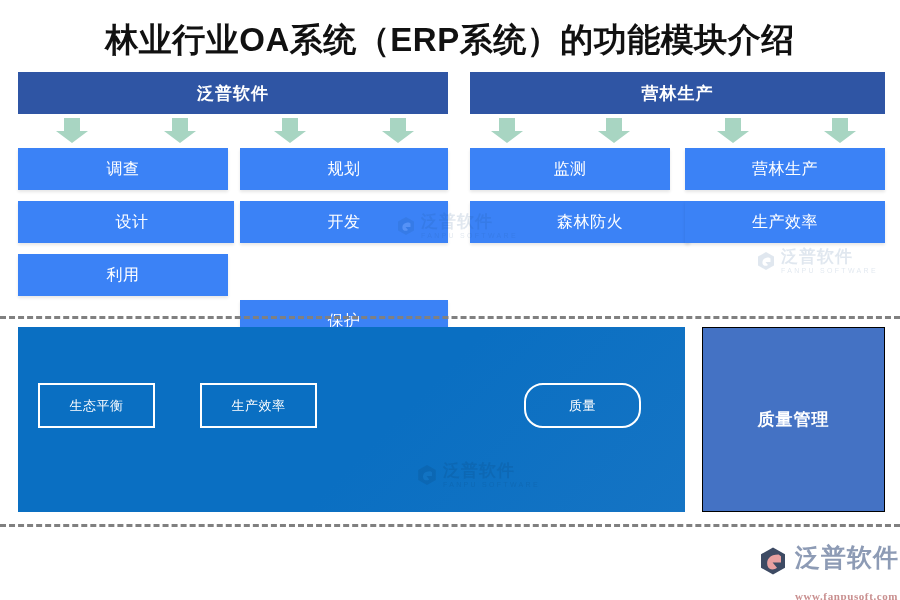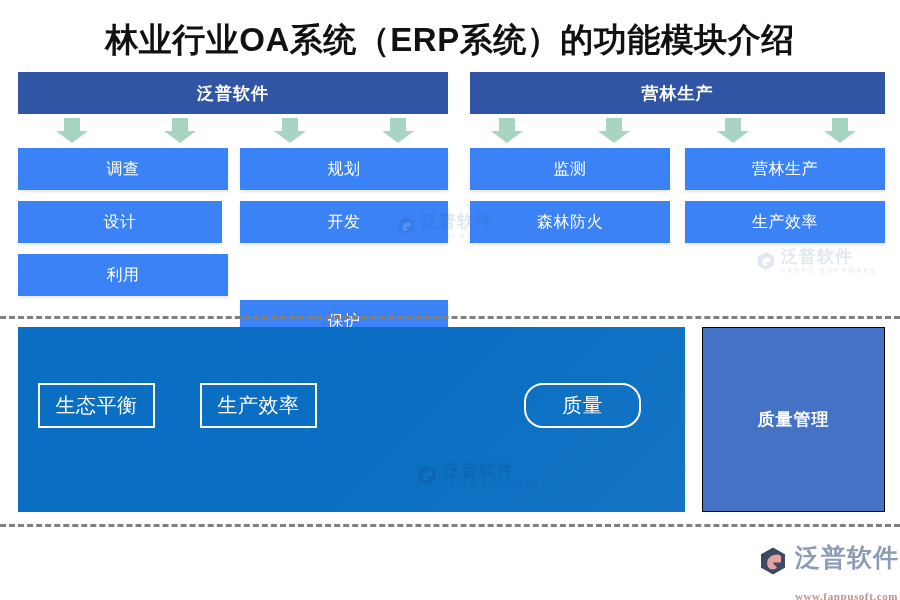--- a/index.html
+++ b/index.html
@@ -113,21 +113,21 @@
   }
 
   
   .chip {
     position: absolute;
     top: 383px;
     height: 45px;
     border: 2px solid #ffffff;
     box-sizing: border-box;
     color: #ffffff;
-    font-size: 20px;
+    font-size: 13px;
     display: flex;
     align-items: center;
     justify-content: center;
     letter-spacing: 0.5px;
   }
 
   
   .watermark {
     position: absolute;
     display: flex;
@@ -217,28 +217,28 @@
       </svg>
   </div>
   <div class="arrow" style="left:823px;">
     <svg viewBox="0 0 34 26">
         <polygon points="9,0 25,0 25,13 33,13 17,25 1,13 9,13" fill="#a8d5c2"></polygon>
       </svg>
   </div>
 
   <div class="card" style="left:18px;  top:148px; width:210px;">调查</div>
   <div class="card" style="left:240px; top:148px; width:208px;">规划</div>
-  <div class="card" style="left:18px;  top:201px; width:204px;">设计</div>
+  <div class="card" style="left:18px;  top:201px; width:204px;padding-left:12px;">设计</div>
   <div class="card" style="left:240px; top:201px; width:208px;">开发</div>
   <div class="card" style="left:18px;  top:254px; width:210px;">利用</div>
   <div class="card" style="left:240px; top:254px; width:208px;margin-top:46px;">保护</div>
 
   <div class="card" style="left:470px; top:148px; width:200px;">监测</div>
   <div class="card" style="left:685px; top:148px; width:200px;">营林生产</div>
-  <div class="card" style="left:470px; top:201px; width:200px;">森林防火</div>
+  <div class="card" style="left:470px; top:201px; width:200px;padding-left:20px;">森林防火</div>
   <div class="card" style="left:685px; top:201px; width:200px;">生产效率</div>
 
   <div class="watermark wm-1">
     <svg width="20" height="20" viewBox="0 0 40 40">
       <path d="M20 2 L36 11 L36 29 L20 38 L4 29 L4 11 Z" fill="#1a4f8a"></path>
       <path d="M26 13 C16 13 12 18 13 25 C14 30 20 31 24 28 L19 22 L29 22 L29 15 Z" fill="#ffffff"></path>
     </svg>
     <div class="wm-text">
       <div class="wm-cn">泛普软件</div>
       <div class="wm-en">FANPU SOFTWARE</div>

